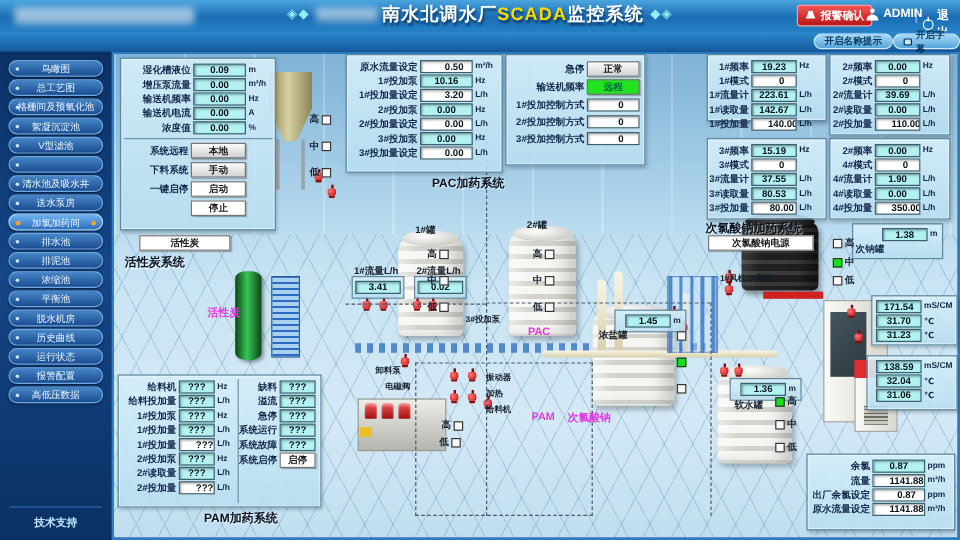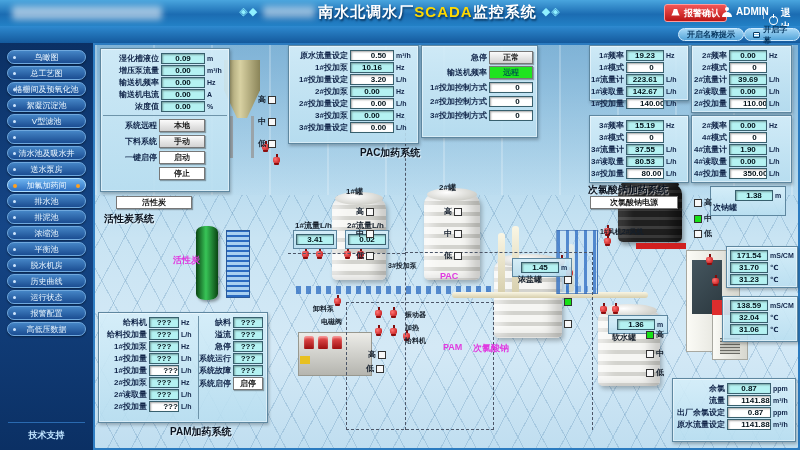--- a/index.html
+++ b/index.html
@@ -393,21 +393,21 @@
   <div class="tl" style="left:439px;top:182px;">2#罐</div>
   <div class="tl" style="left:295px;top:220px;">1#流量L/h</div>
   <div class="tl" style="left:347px;top:220px;">2#流量L/h</div>
   <div class="sl" style="left:388px;top:261px;">3#投加泵</div>
   <div class="sl" style="left:600px;top:227px;">1#风机2#风机</div>
   <div class="sl" style="left:313px;top:304px;">卸料泵</div>
   <div class="sl" style="left:321px;top:317px;">电磁阀</div>
   <div class="sl" style="left:405px;top:310px;">振动器</div>
   <div class="sl" style="left:405px;top:323px;">加热</div>
   <div class="sl" style="left:405px;top:336px;">给料机</div>
-  <div class="tl" style="left:518px;top:274px;">浓盐罐</div>
+  <div class="tl" style="left:499px;top:274px;">浓盐罐</div>
   <div class="tl" style="left:612px;top:332px;">软水罐</div>
 
   <div class="mini" style="left:293px;top:230px;width:44px;">
     <div class="fr">
         <span class="fv m">3.41</span>
       </div>
   </div>
   <div class="mini" style="left:345px;top:230px;width:44px;">
     <div class="fr">
         <span class="fv m">0.02</span>

